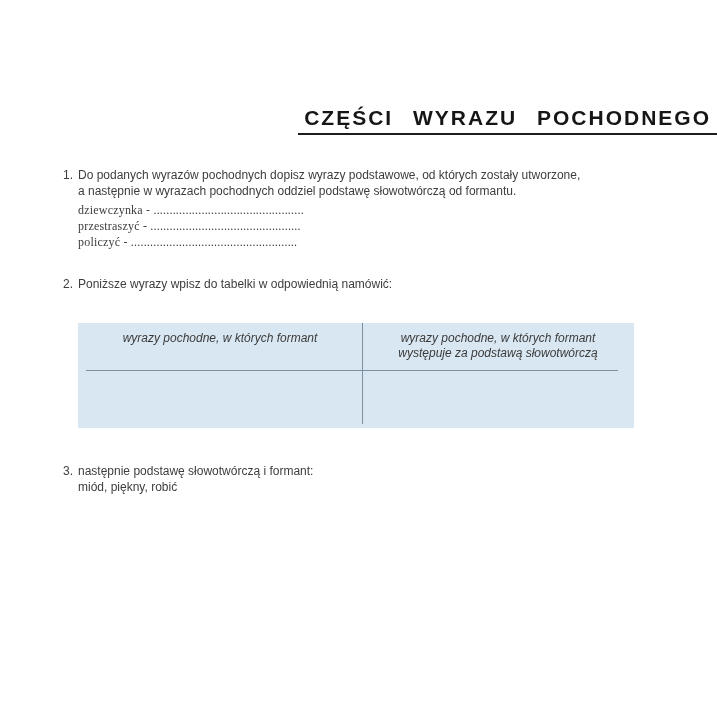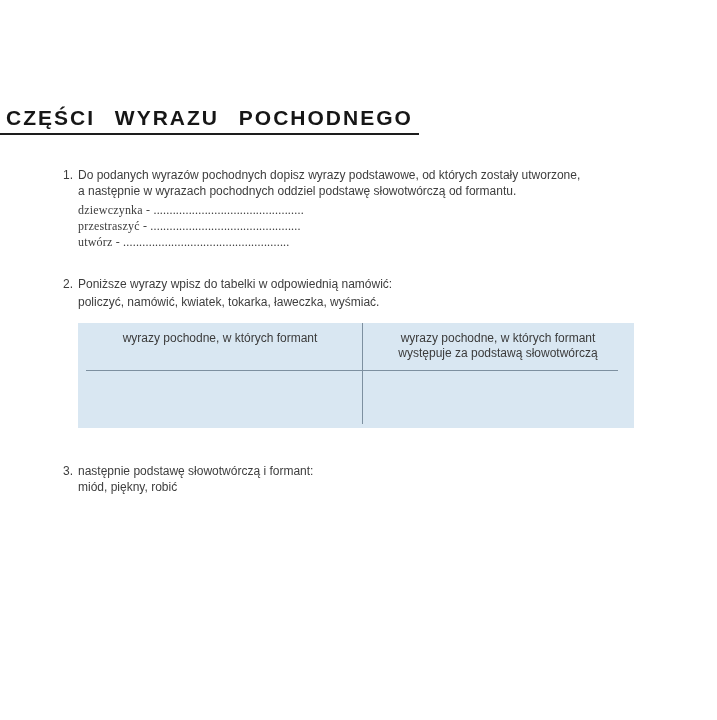--- a/index.html
+++ b/index.html
@@ -14,21 +14,21 @@
     width: 717px; height: 720px;
     background: #ffffff;
     color: #3d3d3d;
   }
 
   
   .title-wrap {
     position: absolute;
     top: 106px; left: 0;
     width: 100%;
-    text-align: left;
+    text-align: right;
   }
   .title {
     display: inline-block;
     font-size: 21px;
     font-weight: 700;
     letter-spacing: 2px;
     word-spacing: 12px;
     color: #161616;
     border-bottom: 2px solid #1d1d1d;
     padding: 0 6px 3px 6px;
@@ -107,34 +107,33 @@
   </div>
 
   <section class="ex ex-1">
     <span class="num">1.</span>
     <div class="ex-body">
       <div class="line">Do podanych wyrazów pochodnych dopisz wyrazy podstawowe, od których zostały utworzone,</div>
       <div class="line">a następnie w wyrazach pochodnych oddziel podstawę słowotwórczą od formantu.</div>
       <div class="fill-block">
         <div class="fill-line">dziewczynka - ...............................................</div>
         <div class="fill-line">przestraszyć - ...............................................</div>
-        <div class="fill-line">utwórz - ....................................................</div>
+        <div class="fill-line">policzyć - ....................................................</div>
       </div>
     </div>
   </section>
 
   <section class="ex ex-2">
     <span class="num">2.</span>
     <div class="ex-body">
       <div class="line">Poniższe wyrazy wpisz do tabelki w odpowiednią namówić:</div>
-      <div class="line gap-line">policzyć, namówić, kwiatek, tokarka, ławeczka, wyśmiać.</div>
     </div>
   </section>
 
-  <div class="answer-table" style="background-color: rgb(217, 231, 242);">
+  <div class="answer-table" style="background-color: rgb(217, 231, 242); font-style: italic;">
     <div class="thead">
       <div class="th th-left">
         <div>wyrazy pochodne, w których formant</div>
       </div>
       <div class="th th-right">
         <div>wyrazy pochodne, w których formant</div>
         <div>występuje za podstawą słowotwórczą</div>
       </div>
     </div>
     <div class="header-rule" style="background-color: rgb(125, 144, 160);"></div>

